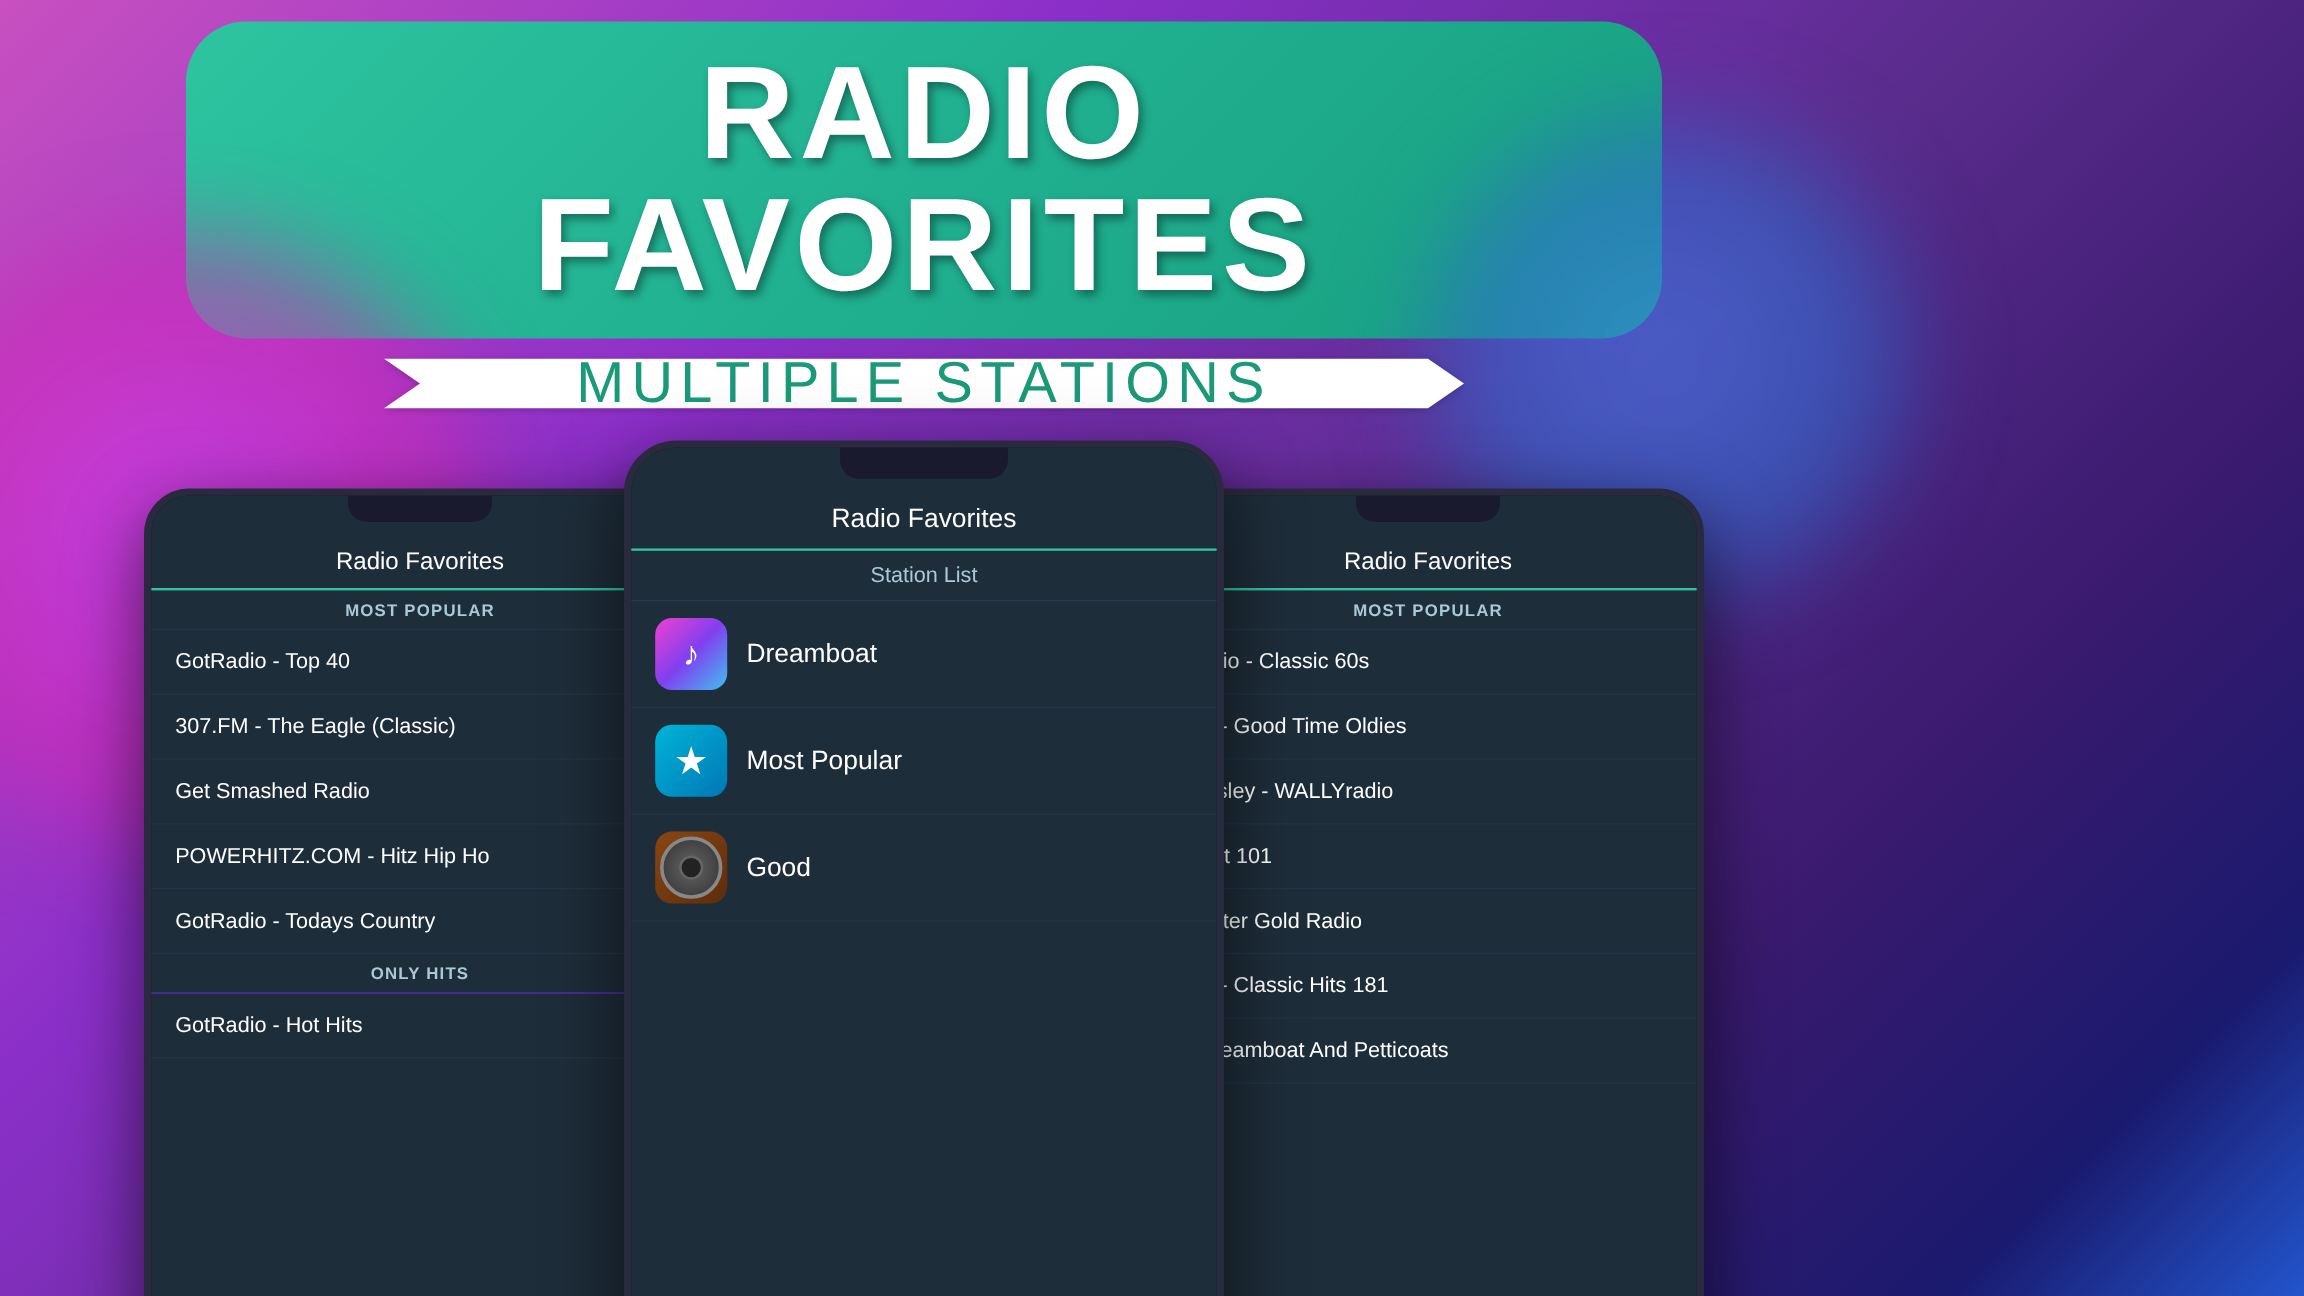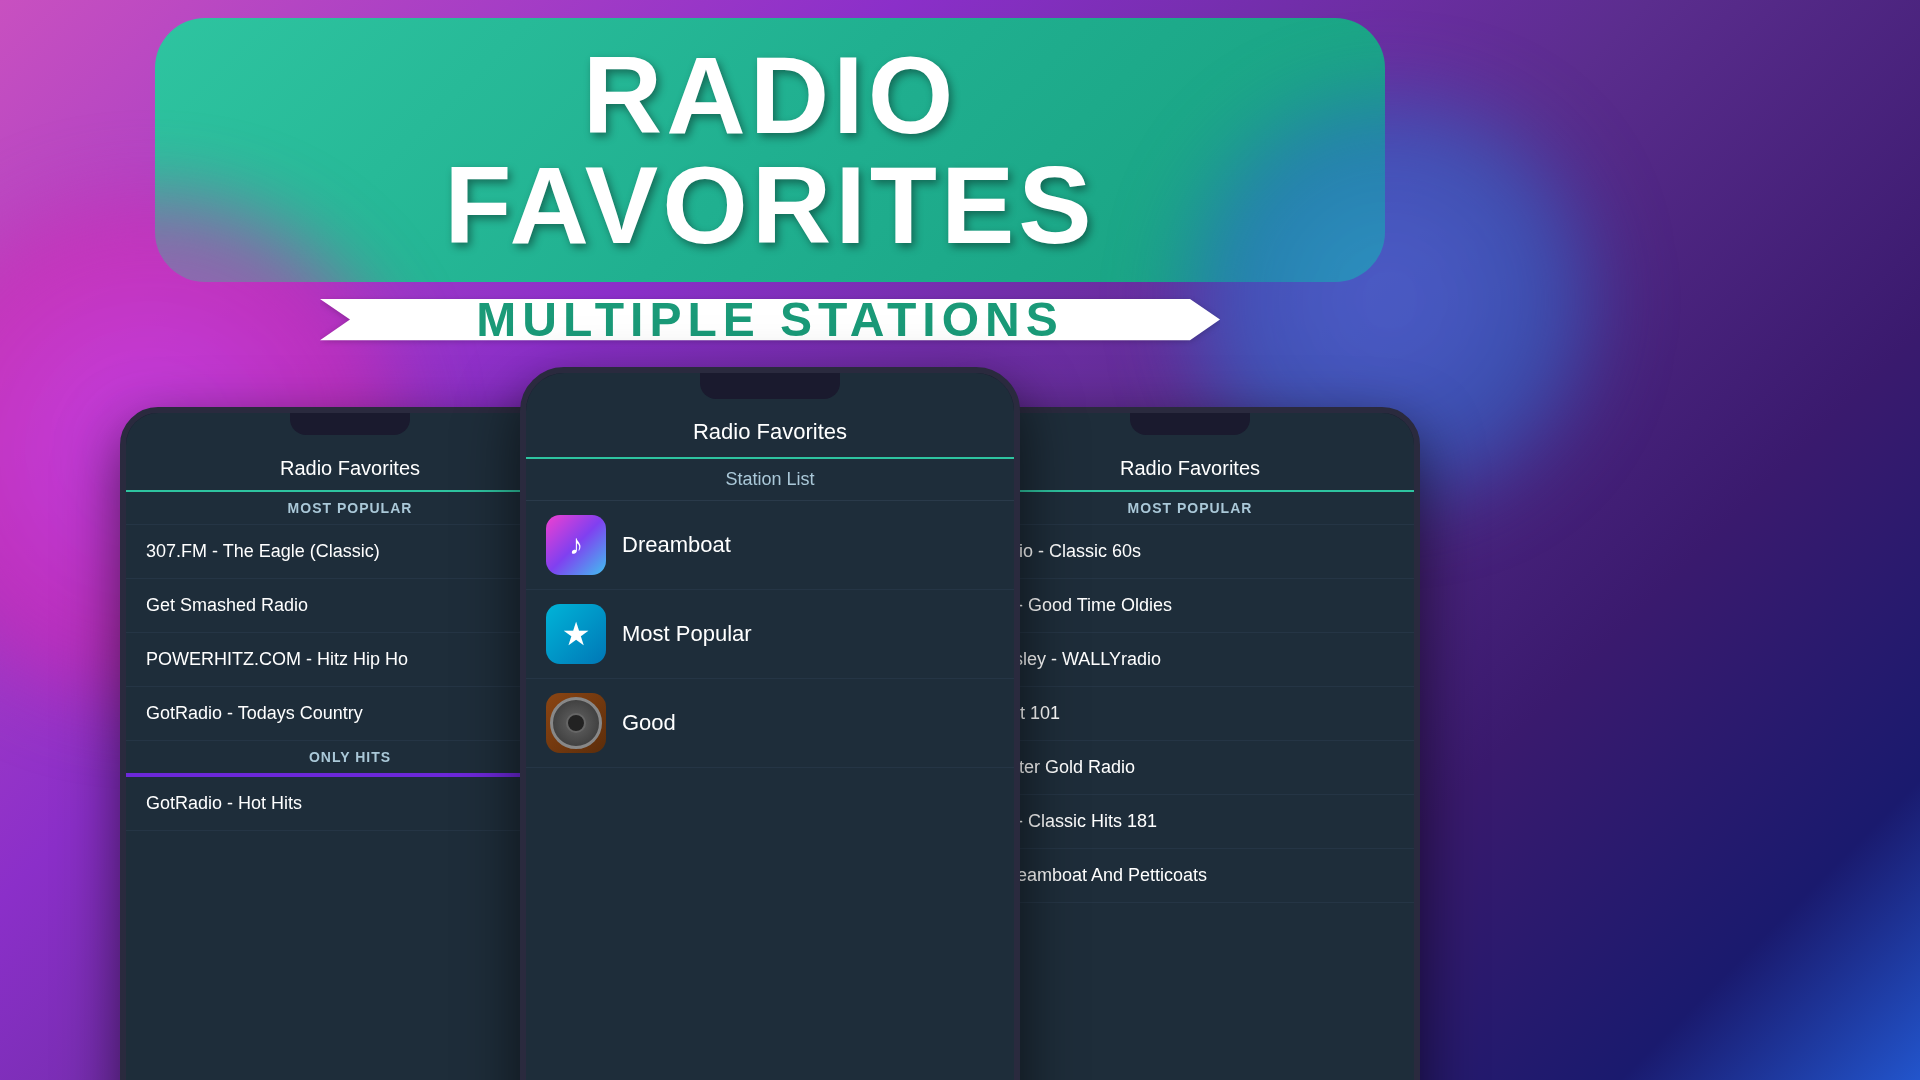--- a/index.html
+++ b/index.html
@@ -78,21 +78,21 @@
     }
     .ribbon-shape {
       fill: white;
       filter: drop-shadow(0 2px 4px rgba(0,0,0,0.2));
     }
     .subtitle-text {
       position: relative;
       z-index: 2;
       color: #1a9a78;
       font-size: 48px;
-      font-weight: 700;
+      font-weight: 400;
       letter-spacing: 6px;
     }
 
     
     .phones-container {
       display: flex;
       align-items: flex-start;
       justify-content: center;
       margin-top: 20px;
       gap: 0;
@@ -250,21 +250,21 @@
       font-size: 18px;
       font-weight: 400;
     }
     .section-label-only-hits {
       text-align: center;
       padding: 8px 0;
       color: #aac8d8;
       font-size: 14px;
       font-weight: 700;
       letter-spacing: 1px;
-      border-bottom: 4px solid #6d28d9;
+      border-bottom: 1px solid #6d28d9;
     }
 
     
     .star-icon {
       color: white;
       font-size: 32px;
     }
     
     .music-icon {
       color: white;
@@ -323,20 +323,23 @@
 
   <div class="phones-container">
 
     <div class="phone phone-left">
       <div class="phone-notch"></div>
       <div class="phone-screen">
         <div class="side-phone-header">
           <span class="side-phone-header-title">Radio Favorites</span>
         </div>
         <div class="section-label">MOST POPULAR</div>
+        <div class="side-station-item">
+          <span class="side-station-name">GotRadio - Top 40</span>
+        </div>
         <div class="side-station-item">
           <span class="side-station-name">307.FM - The Eagle (Classic)</span>
         </div>
         <div class="side-station-item">
           <span class="side-station-name">Get Smashed Radio</span>
         </div>
         <div class="side-station-item">
           <span class="side-station-name">POWERHITZ.COM - Hitz Hip Ho</span>
         </div>
         <div class="side-station-item">

